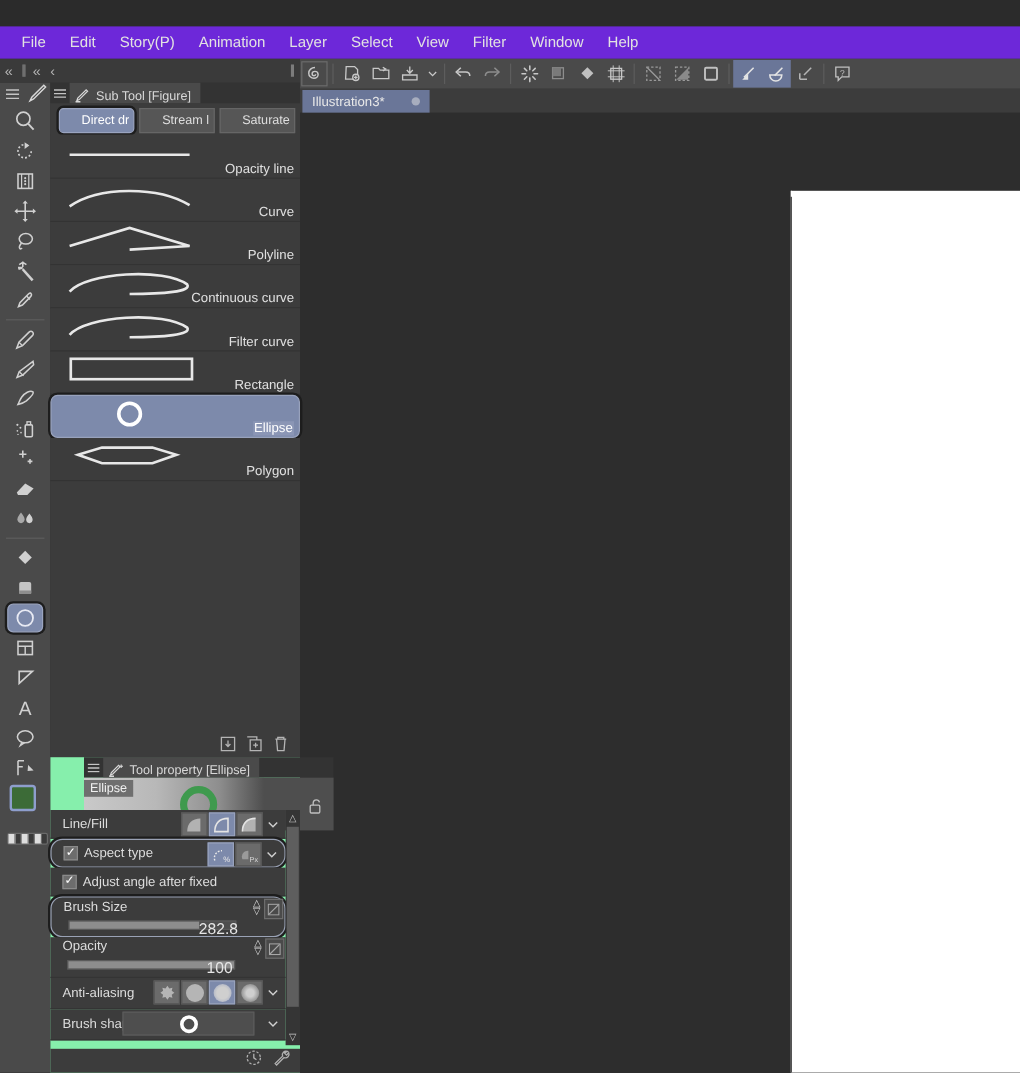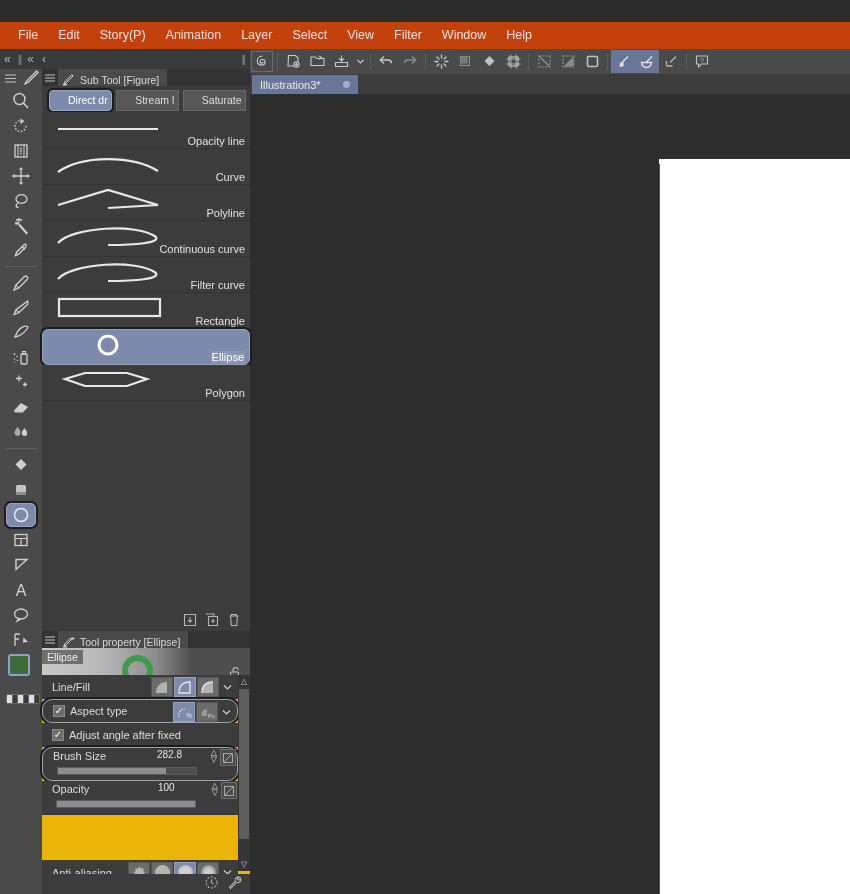--- a/index.html
+++ b/index.html
@@ -14,21 +14,21 @@
 
   
   .titlebar {
     position: absolute; left: 0; top: 0; width: 850px; height: 22px;
     background: #2b2b2b;
   }
 
   
   .menubar {
     position: absolute; left: 0; top: 22px; width: 850px; height: 27px;
-    background: #c2410c;
+    background: #6d28d9;
     display: flex; align-items: center; padding-left: 8px;
   }
   .menu-item {
     color: #e2e2e2; font-size: 12.5px; padding: 4px 10px; line-height: 1;
     white-space: nowrap; cursor: default;
   }
 
   
   .cmdbar {
     position: absolute; left: 250px; top: 49px; width: 600px; height: 25px;
@@ -173,21 +173,22 @@
   .st-footer {
     position: absolute; left: 0; bottom: 0; width: 208px; height: 22px;
     background: #3c3c3c; display: flex; align-items: center; justify-content: flex-end;
     gap: 6px; padding-right: 8px;
   }
   .st-footer .fbtn { width: 16px; height: 16px; display: flex; align-items: center; justify-content: center; }
 
   
   .toolprop-panel {
     position: absolute; left: 42px; top: 631px; width: 208px; height: 263px;
-    background: #eab308;
+    background: #86efac;
+    padding-left: 28px;
   }
   .tp-preview {
     position: relative; width: 208px; height: 44px; background: #4e4e4e;
     overflow: hidden;
   }
   .tp-preview .grad {
     position: absolute; left: 0; top: 0; width: 150px; height: 44px;
     background: linear-gradient(to right, #c9c9c9 0%, #b8b8b8 40%, #8e8e8e 75%, #4e4e4e 100%);
   }
   .tp-namechip {
@@ -202,21 +203,21 @@
   .tp-bar {
     position: absolute; left: 44px; bottom: 0; width: 62px; height: 4px; background: #8e8e8e;
   }
 
   .tp-rows { position: absolute; left: 0; top: 44px; width: 196px; }
   .tp-row {
     position: relative; width: 196px; height: 24px;
     display: flex; align-items: center; border-bottom: 1px solid #343434;
     padding-left: 10px; background: #3c3c3c;
   }
-  .tp-row.tall { height: 26px; margin-top: 45px; }
+  .tp-row.tall { height: 26px; }
   .tp-label { color: #dddddd; font-size: 11px; white-space: nowrap; }
   .tp-row.hl {
     border: 1px solid #9aa2b5; border-radius: 10px; box-shadow: 0 0 0 2px #1d1d1d;
     background: #3c3c3c;
   }
   .tp-ctrls { position: absolute; right: 4px; top: 2px; display: flex; align-items: center; gap: 1px; }
   .sq {
     width: 22px; height: 20px; background: #6b6b6b; border: 1px solid #565656;
     display: flex; align-items: center; justify-content: center;
   }
@@ -229,22 +230,22 @@
     color: #ffffff; font-size: 10px; line-height: 1; margin-right: 5px;
   }
   .slider-row { position: relative; width: 196px; height: 34px; background: #3c3c3c; border-bottom: 1px solid #343434; }
   .slider-row .nm { position: absolute; left: 10px; top: 2px; color: #dddddd; font-size: 11px; }
   .slider-track {
     position: absolute; left: 10px; top: 19px; width: 160px; height: 8px;
     background: #4e4e4e; border: 1px solid #5a5a5a;
   }
   .slider-fill { position: absolute; left: 0; top: 0; height: 100%; background: #8d8d8d; }
   .val {
-    position: absolute; right: 30px; top: 1px; color: #e6e6e6; font-size: 10px;
-    text-align: left; width: 50px;
+    position: absolute; right: 30px; top: 18px; color: #e6e6e6; font-size: 13px;
+    text-align: center; width: 50px;
   }
   .spin { position: absolute; right: 20px; top: 1px; color: #d8d8d8; font-size: 8px; line-height: 7px; }
   .sqbtn {
     position: absolute; right: 1px; top: 1px; width: 16px; height: 17px;
     border: 1px solid #6d6d6d; background: #4a4a4a;
     display: flex; align-items: center; justify-content: center;
   }
   .circle-sw { width: 15px; height: 15px; border-radius: 50%; background: #b5b5b5; }
   .flower-sw { width: 15px; height: 15px; }
   .tp-scroll {

